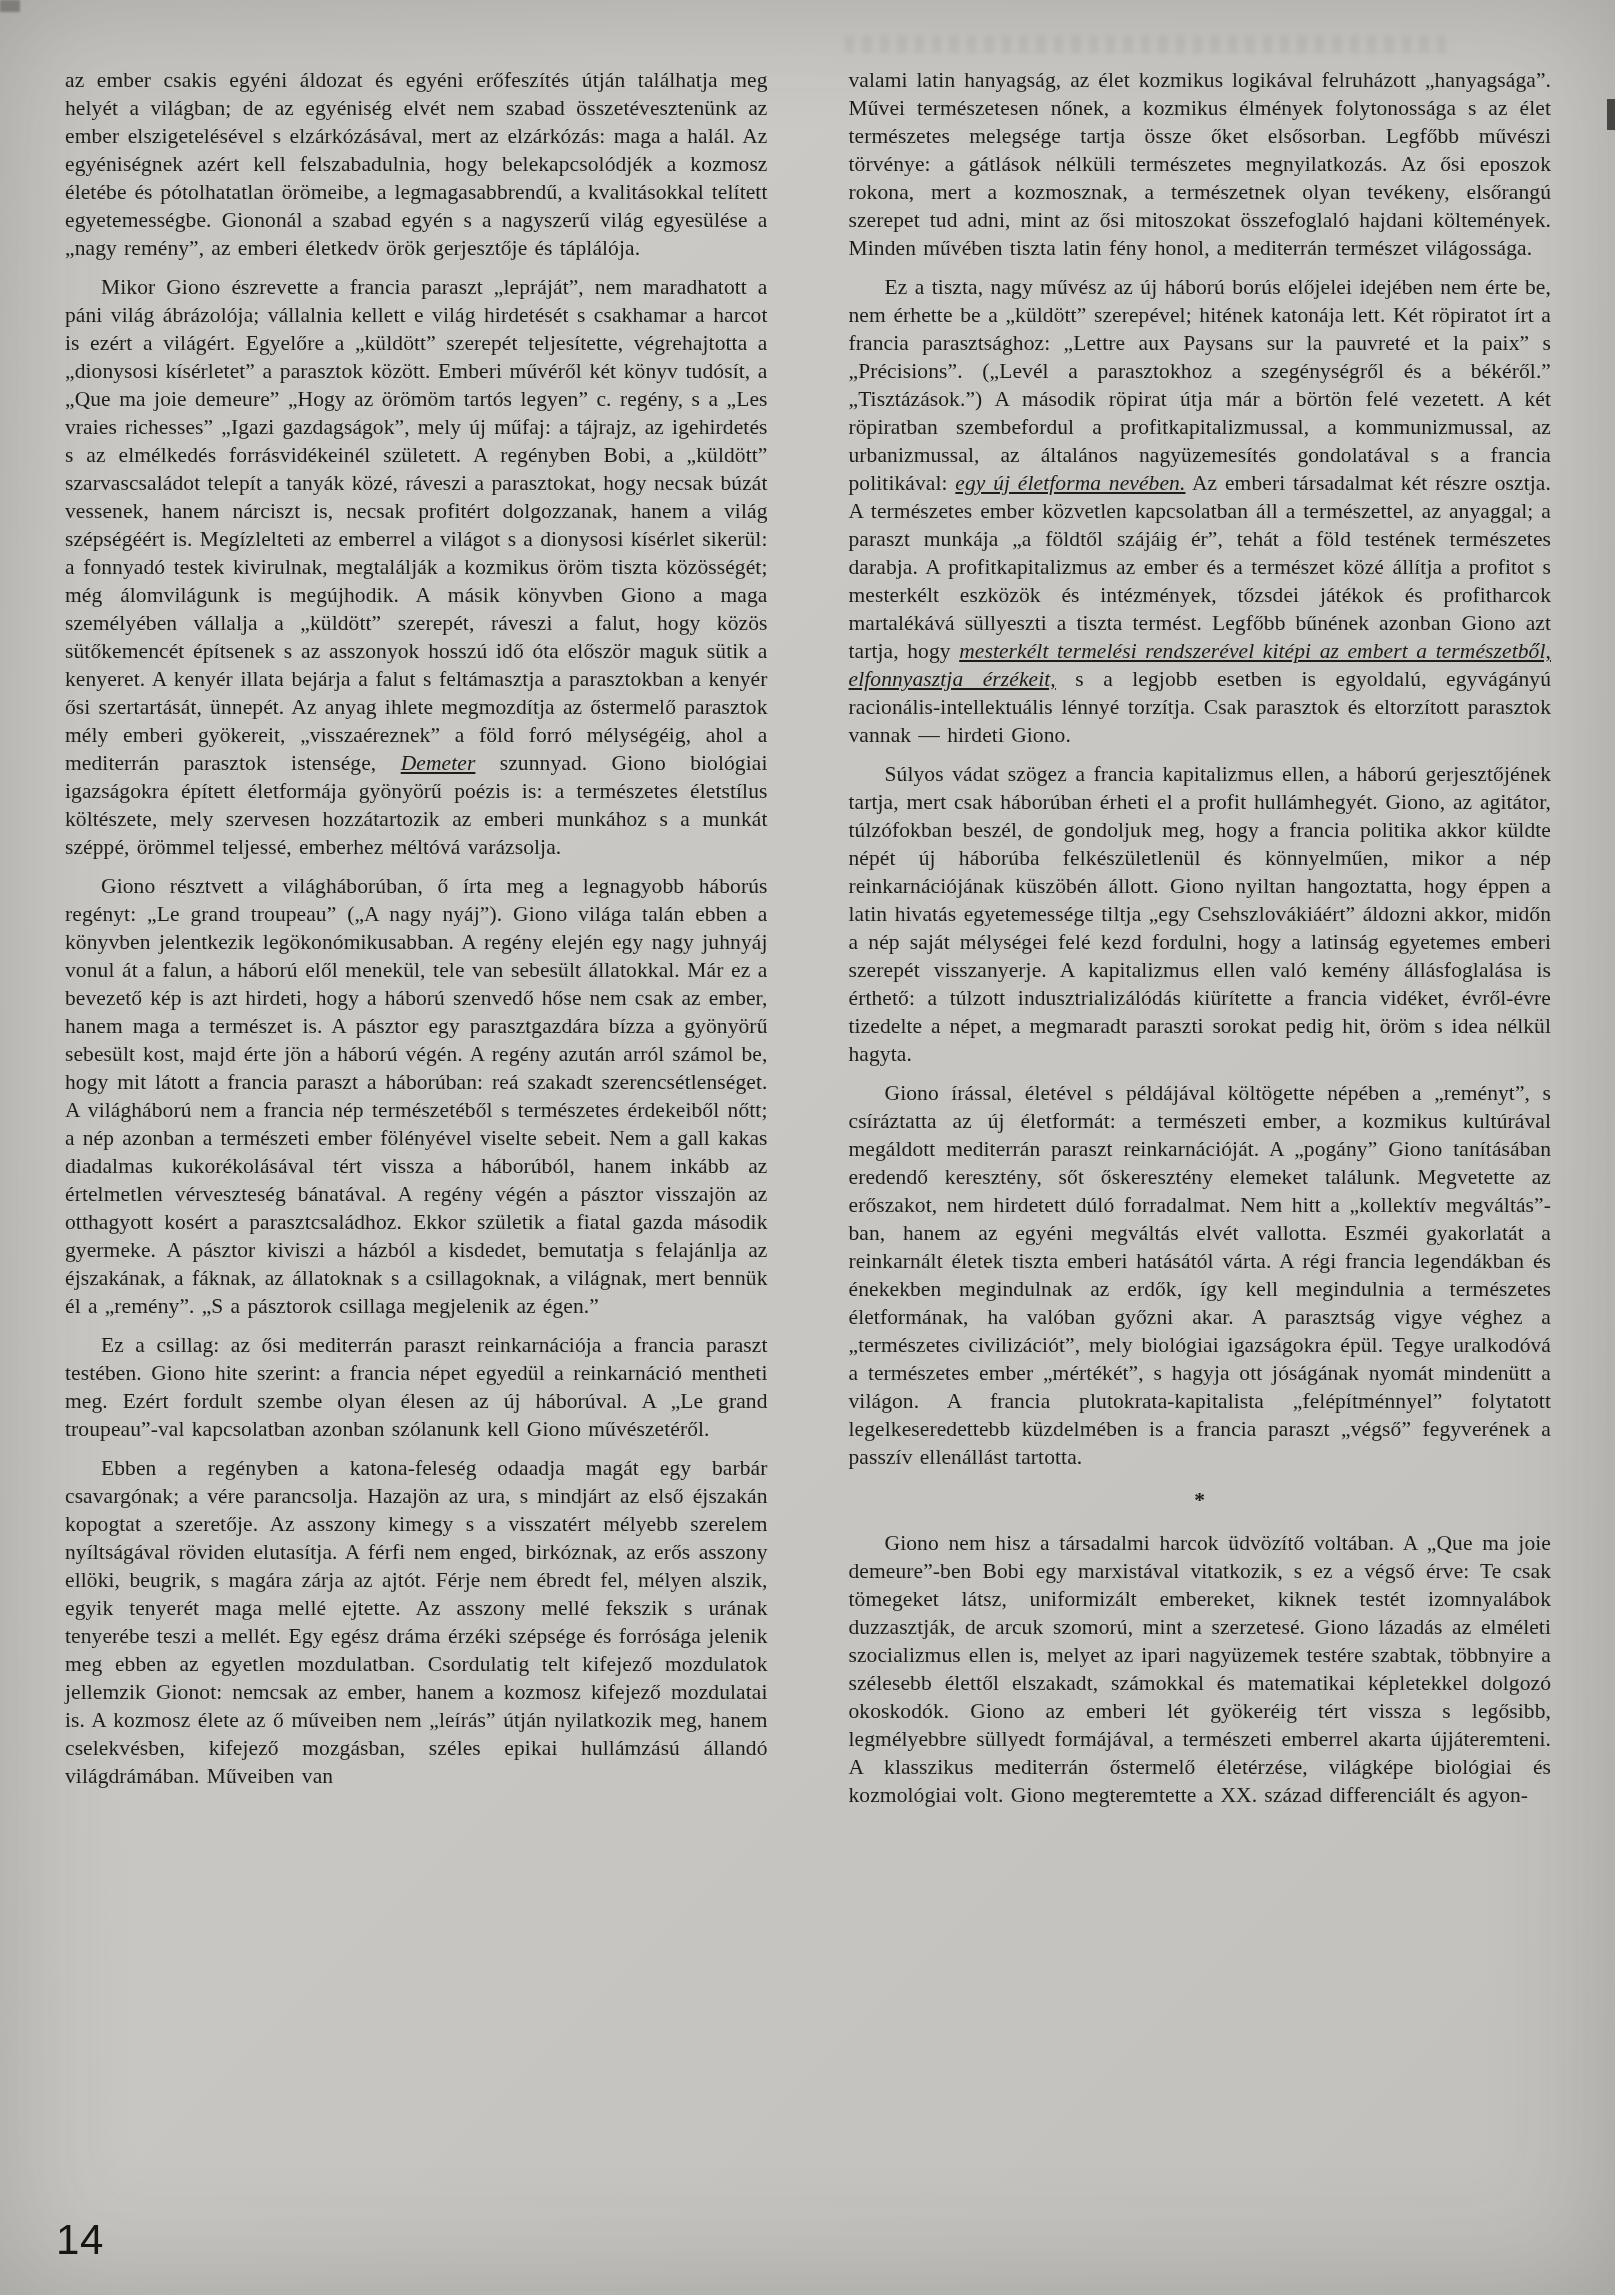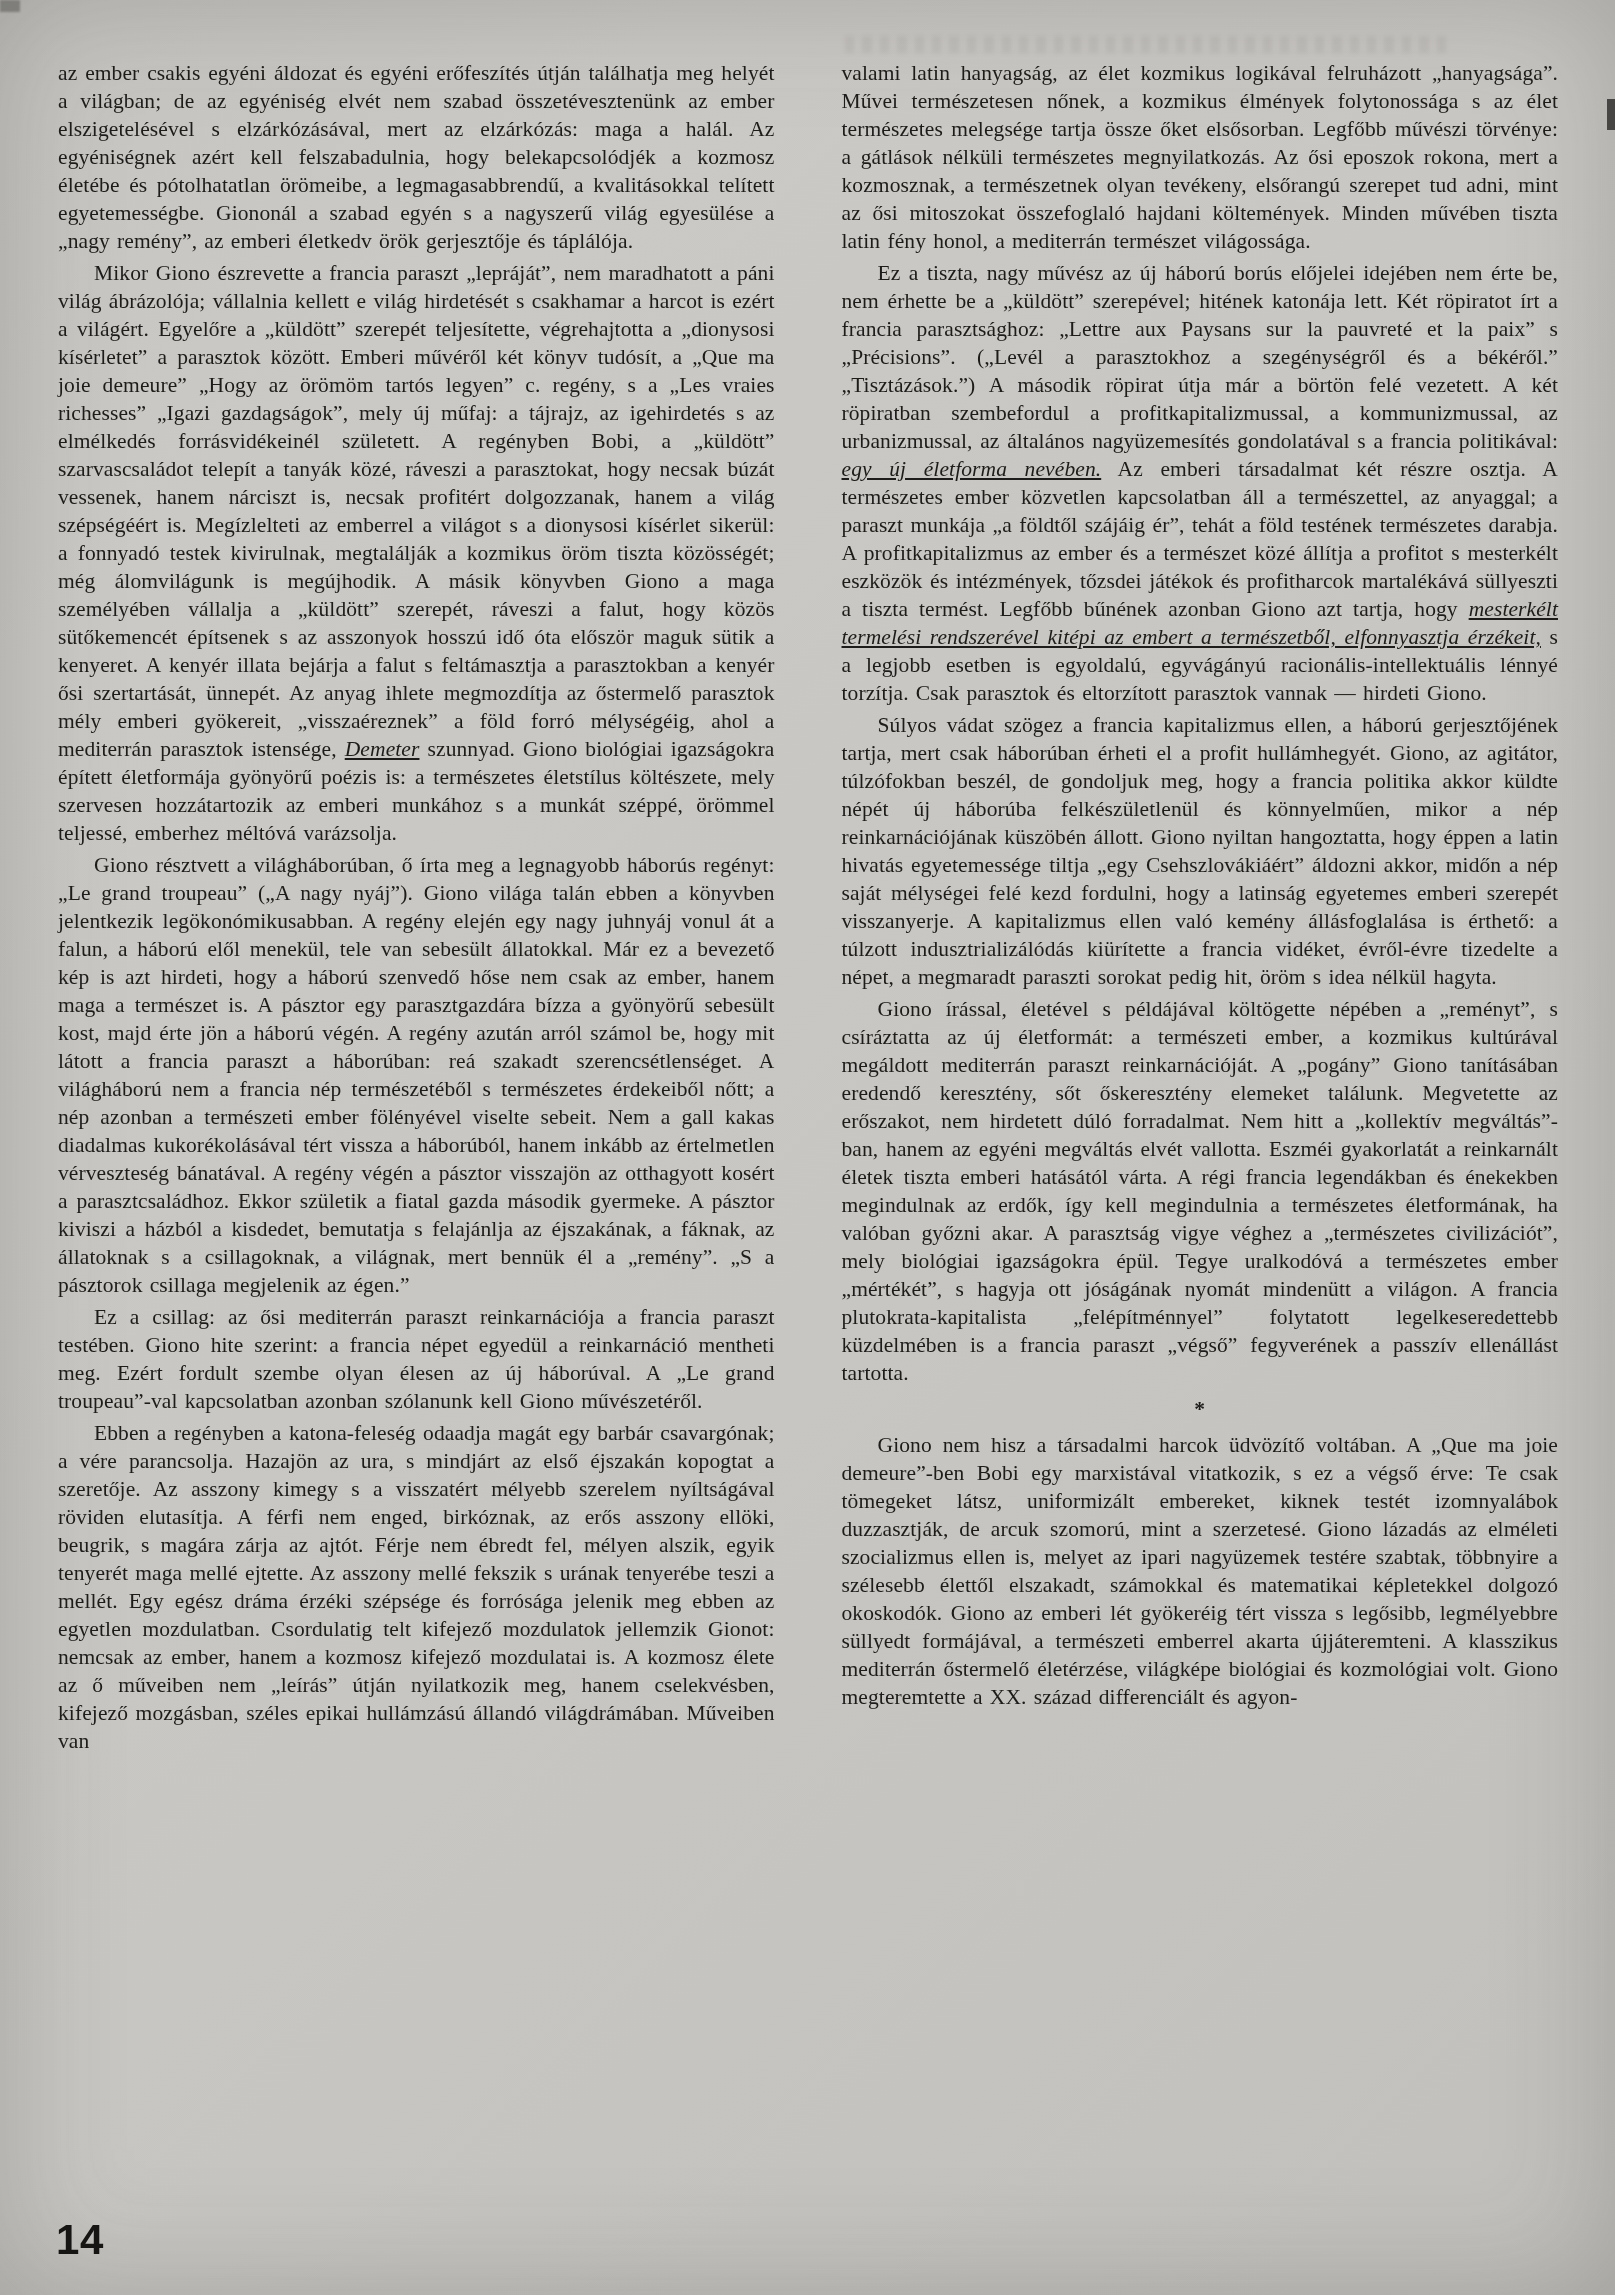--- a/index.html
+++ b/index.html
@@ -29,42 +29,42 @@
     width: 725px;
     height: 2179px;
     overflow: hidden;
     font-size: 21.5px;
     line-height: 28px;
     text-align: justify;
     word-spacing: 1.7px;
     letter-spacing: 0.1px;
   }
   .column p {
-    margin: 4px;
+    margin: 11px;
     padding: 0;
   }
   .column p.indent {
     text-indent: 36px;
   }
   .column p.sep {
     text-align: center;
     text-indent: 0;
     font-weight: bold;
     padding: 4px 0;
   }
   .column .it {
     font-style: italic;
     text-decoration: underline;
   }
   .page-number {
     position: absolute;
     left: 56px;
     top: 2216px;
     font-family: "Liberation Sans", "DejaVu Sans", sans-serif;
-    font-weight: 700;
+    font-weight: 400;
     font-size: 42px;
     letter-spacing: 0.7px;
     color: #161513;
   }
   
   .artifact-ghost-top {
     position: absolute;
     top: 36px;
     left: 845px;
     width: 603px;

